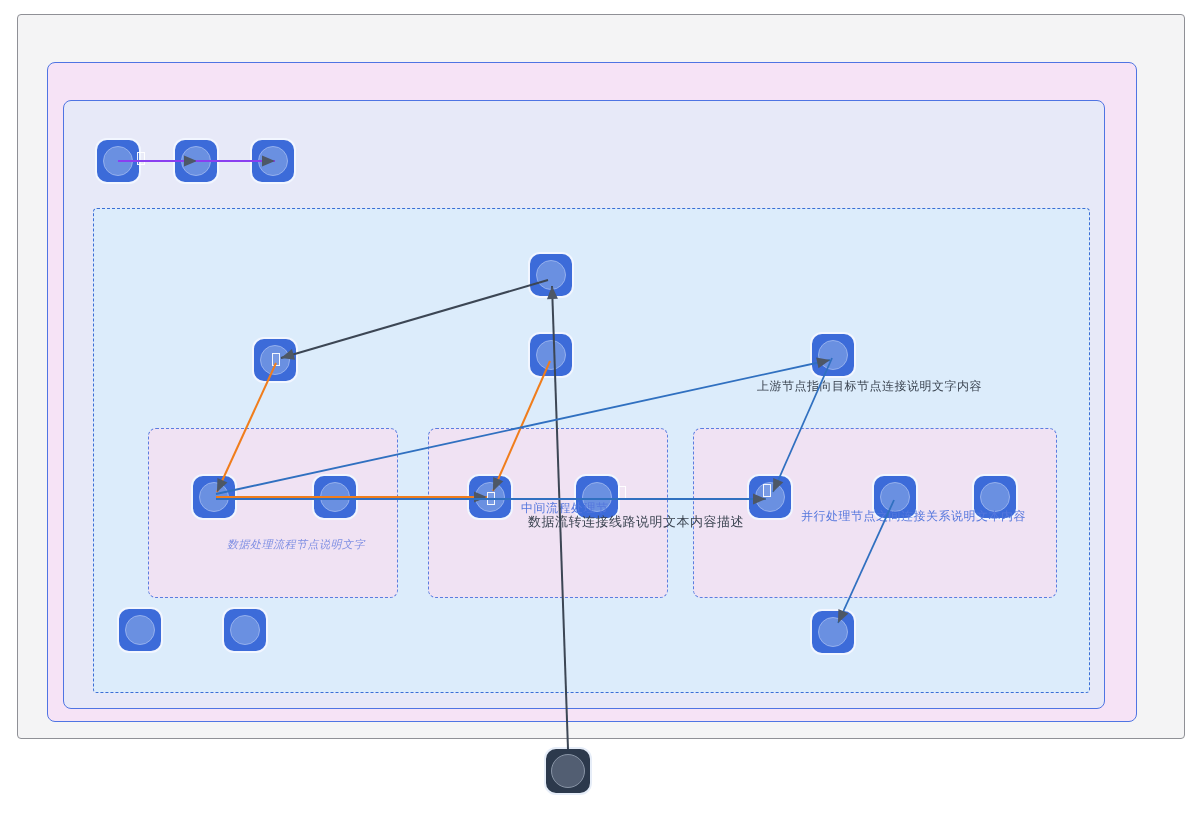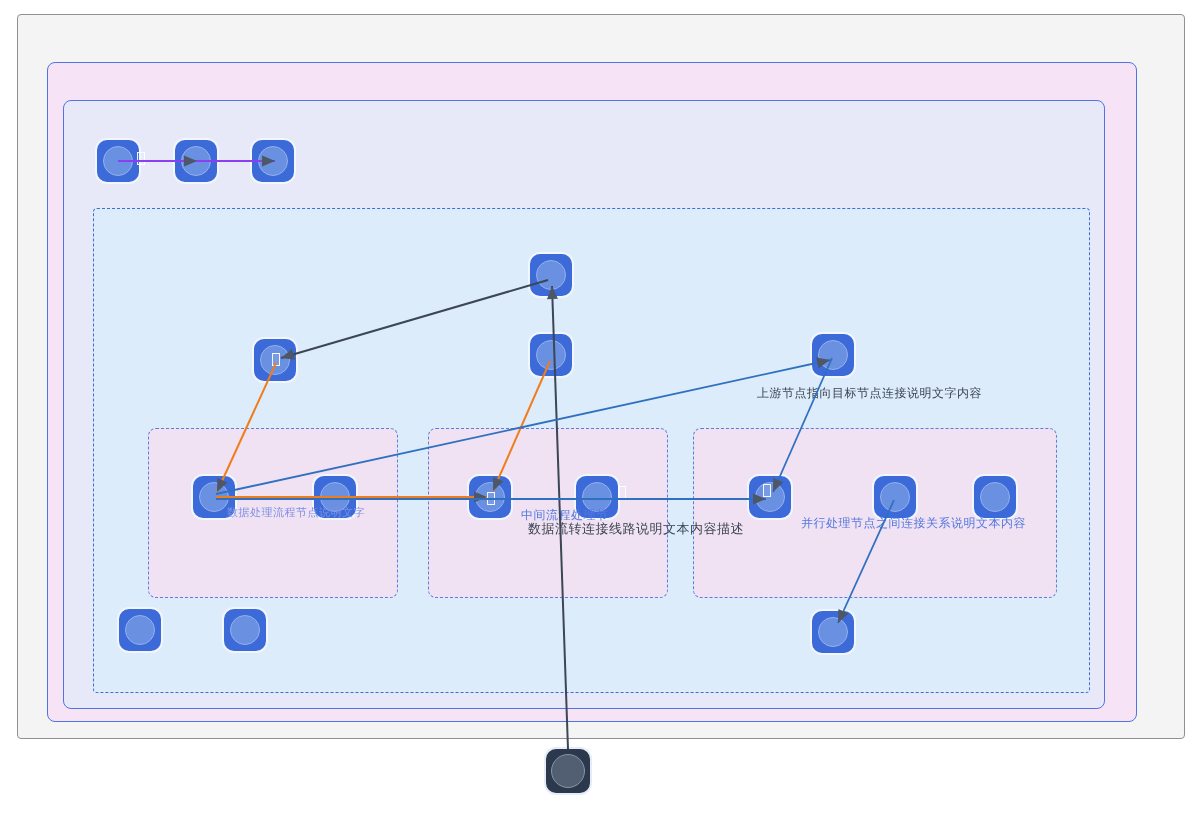--- a/index.html
+++ b/index.html
@@ -24,22 +24,22 @@
   .node .circle{position:absolute;left:50%;top:50%;transform:translate(-50%,-50%);
         width:30px;height:30px;border-radius:50%;background:#6d92e2;
         border:1.5px solid #9ab4ee;box-sizing:border-box;opacity:.95;}
   .node.dark{background:#2c394c;border-color:#e6edf8;}
   .node.dark .circle{width:34px;height:34px;background:#556175;border-color:#8d99aa;}
   .tofu{position:absolute;width:8px;height:13px;box-sizing:border-box;
         border:1.5px solid rgba(255,255,255,.92);background:rgba(255,255,255,.10);}
 
   #edges{position:absolute;left:0;top:0;width:1200px;height:832px;z-index:10;pointer-events:none;}
 
-  .lbl{position:absolute;white-space:nowrap;z-index:8;letter-spacing:.5px;margin-top:7px;}
-  #lbl-sub1{left:227px;top:498px;font-size:11px;color:#7f8fe3;}
+  .lbl{position:absolute;white-space:nowrap;z-index:8;letter-spacing:.5px;}
+  #lbl-sub1{left:227px;top:537px;font-size:11px;color:#7f8fe3;font-style:italic;}
   #lbl-sub2-blue{left:521px;top:500px;font-size:12px;color:#5577dd;}
   #lbl-sub2-dark{left:528px;top:513px;font-size:13px;color:#3a4350;}
   #lbl-sub3{left:801px;top:508px;font-size:12px;color:#5577dd;text-align:center;}
   #lbl-node-annotation{left:757px;top:378px;font-size:12px;color:#3a4350;}
 </style>
 </head>
 <body>
 
 <div class="stage">
 

